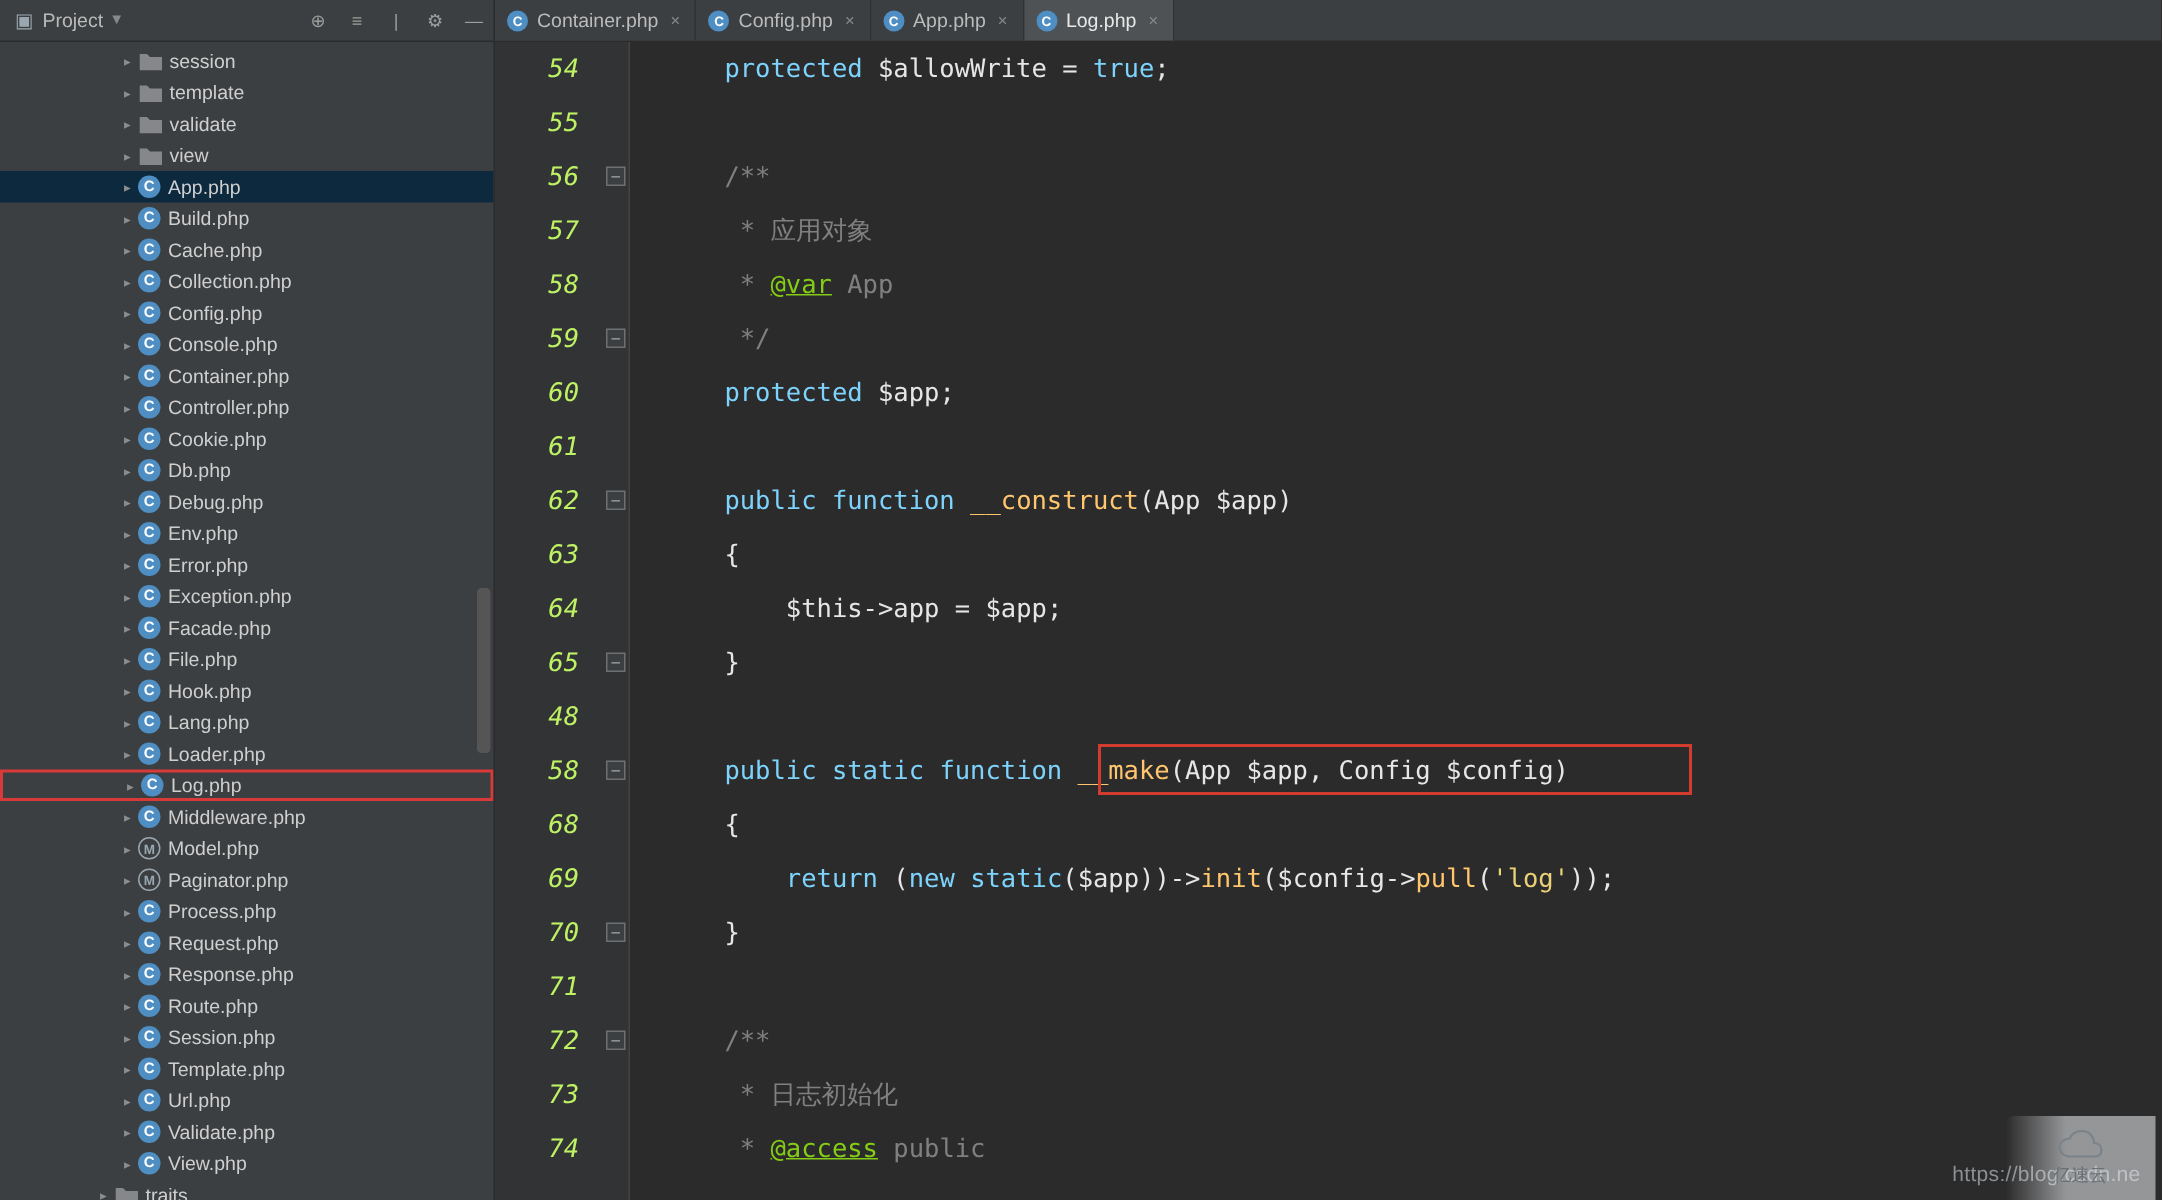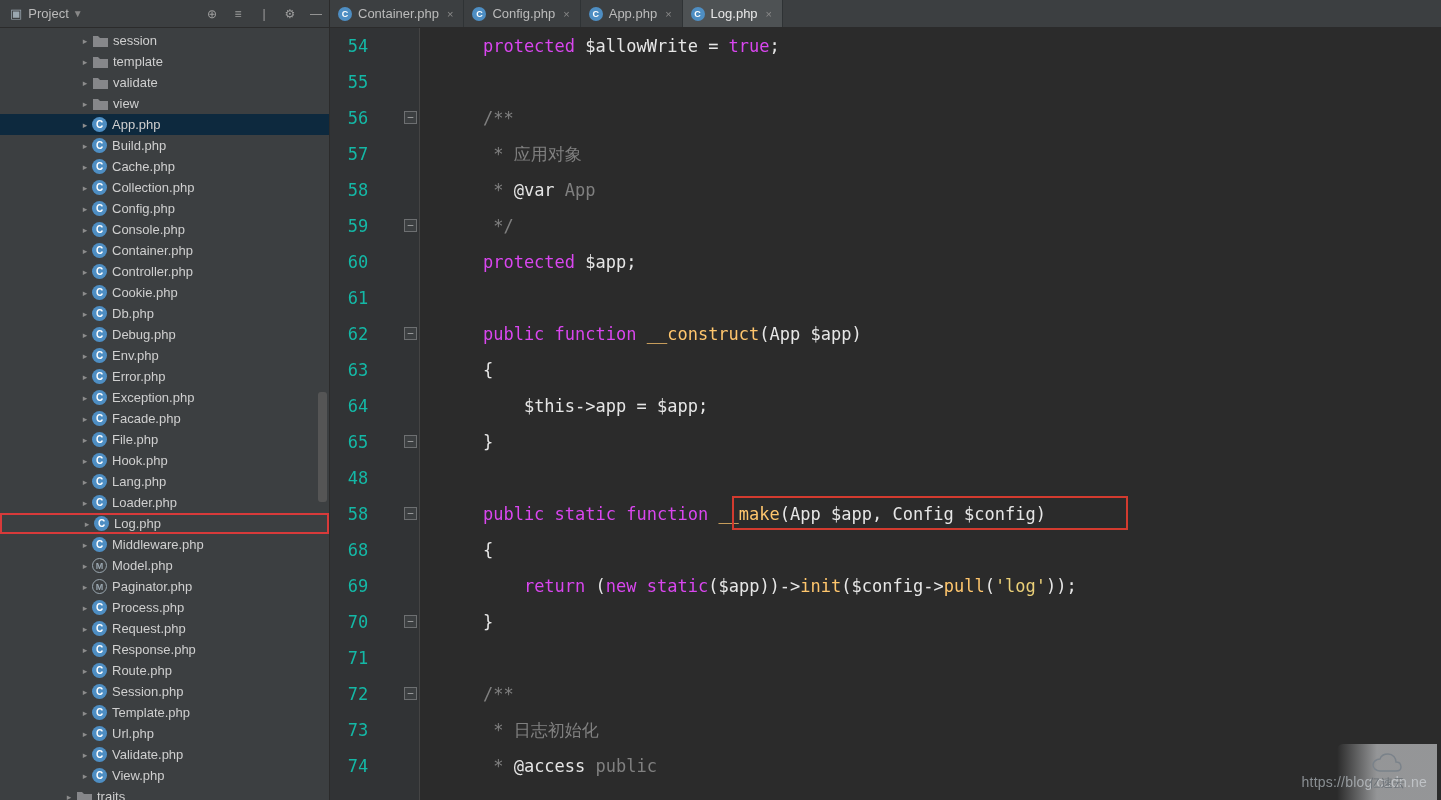--- a/index.html
+++ b/index.html
@@ -129,25 +129,26 @@
   display: flex;
   background: #2b2b2b;
   font-family: "Consolas", "Menlo", monospace;
   font-size: 17px;
   line-height: 36px;
   overflow: hidden;
   position: relative;
 }
 .gutter {
   background: #313335;
-  color: #14b8a6;
-  text-align: center;
+  color: #bef264;
+  text-align: right;
   padding: 0 16px 0 0;
   width: 72px;
   user-select: none;
+  font-style: italic;
 }
 .gutter .ln { height: 36px; }
 .fold {
   width: 18px;
   background: #313335;
   border-right: 1px solid #444;
   position: relative;
 }
 .fold-mark {
   position: absolute;
@@ -161,27 +162,27 @@
   background: #3c3f41;
 }
 .code {
   flex: 1;
   padding-left: 22px;
   white-space: pre;
   color: #e6e6e6;
   position: relative;
 }
 .codeline { height: 36px; }
-.kw { color: #d946ef; }
+.kw { color: #7dd3fc; }
 .var { color: #e6e6e6; margin-top: 25px; }
 .op  { color: #e6e6e6; }
 .fn  { color: #ffc66d; }
 .str { color: #ebd078; }
 .cmt { color: #808080; }
-.doctag { color: #e5e5e5; }
+.doctag { color: #84cc16; text-decoration: underline; }
 .hlbox {
   border: 2px solid #d33b2f;
   position: absolute;
 }
 .scrollbar-stub {
   position: absolute;
   right: 2px;
   top: 364px;
   width: 9px;
   height: 110px;

